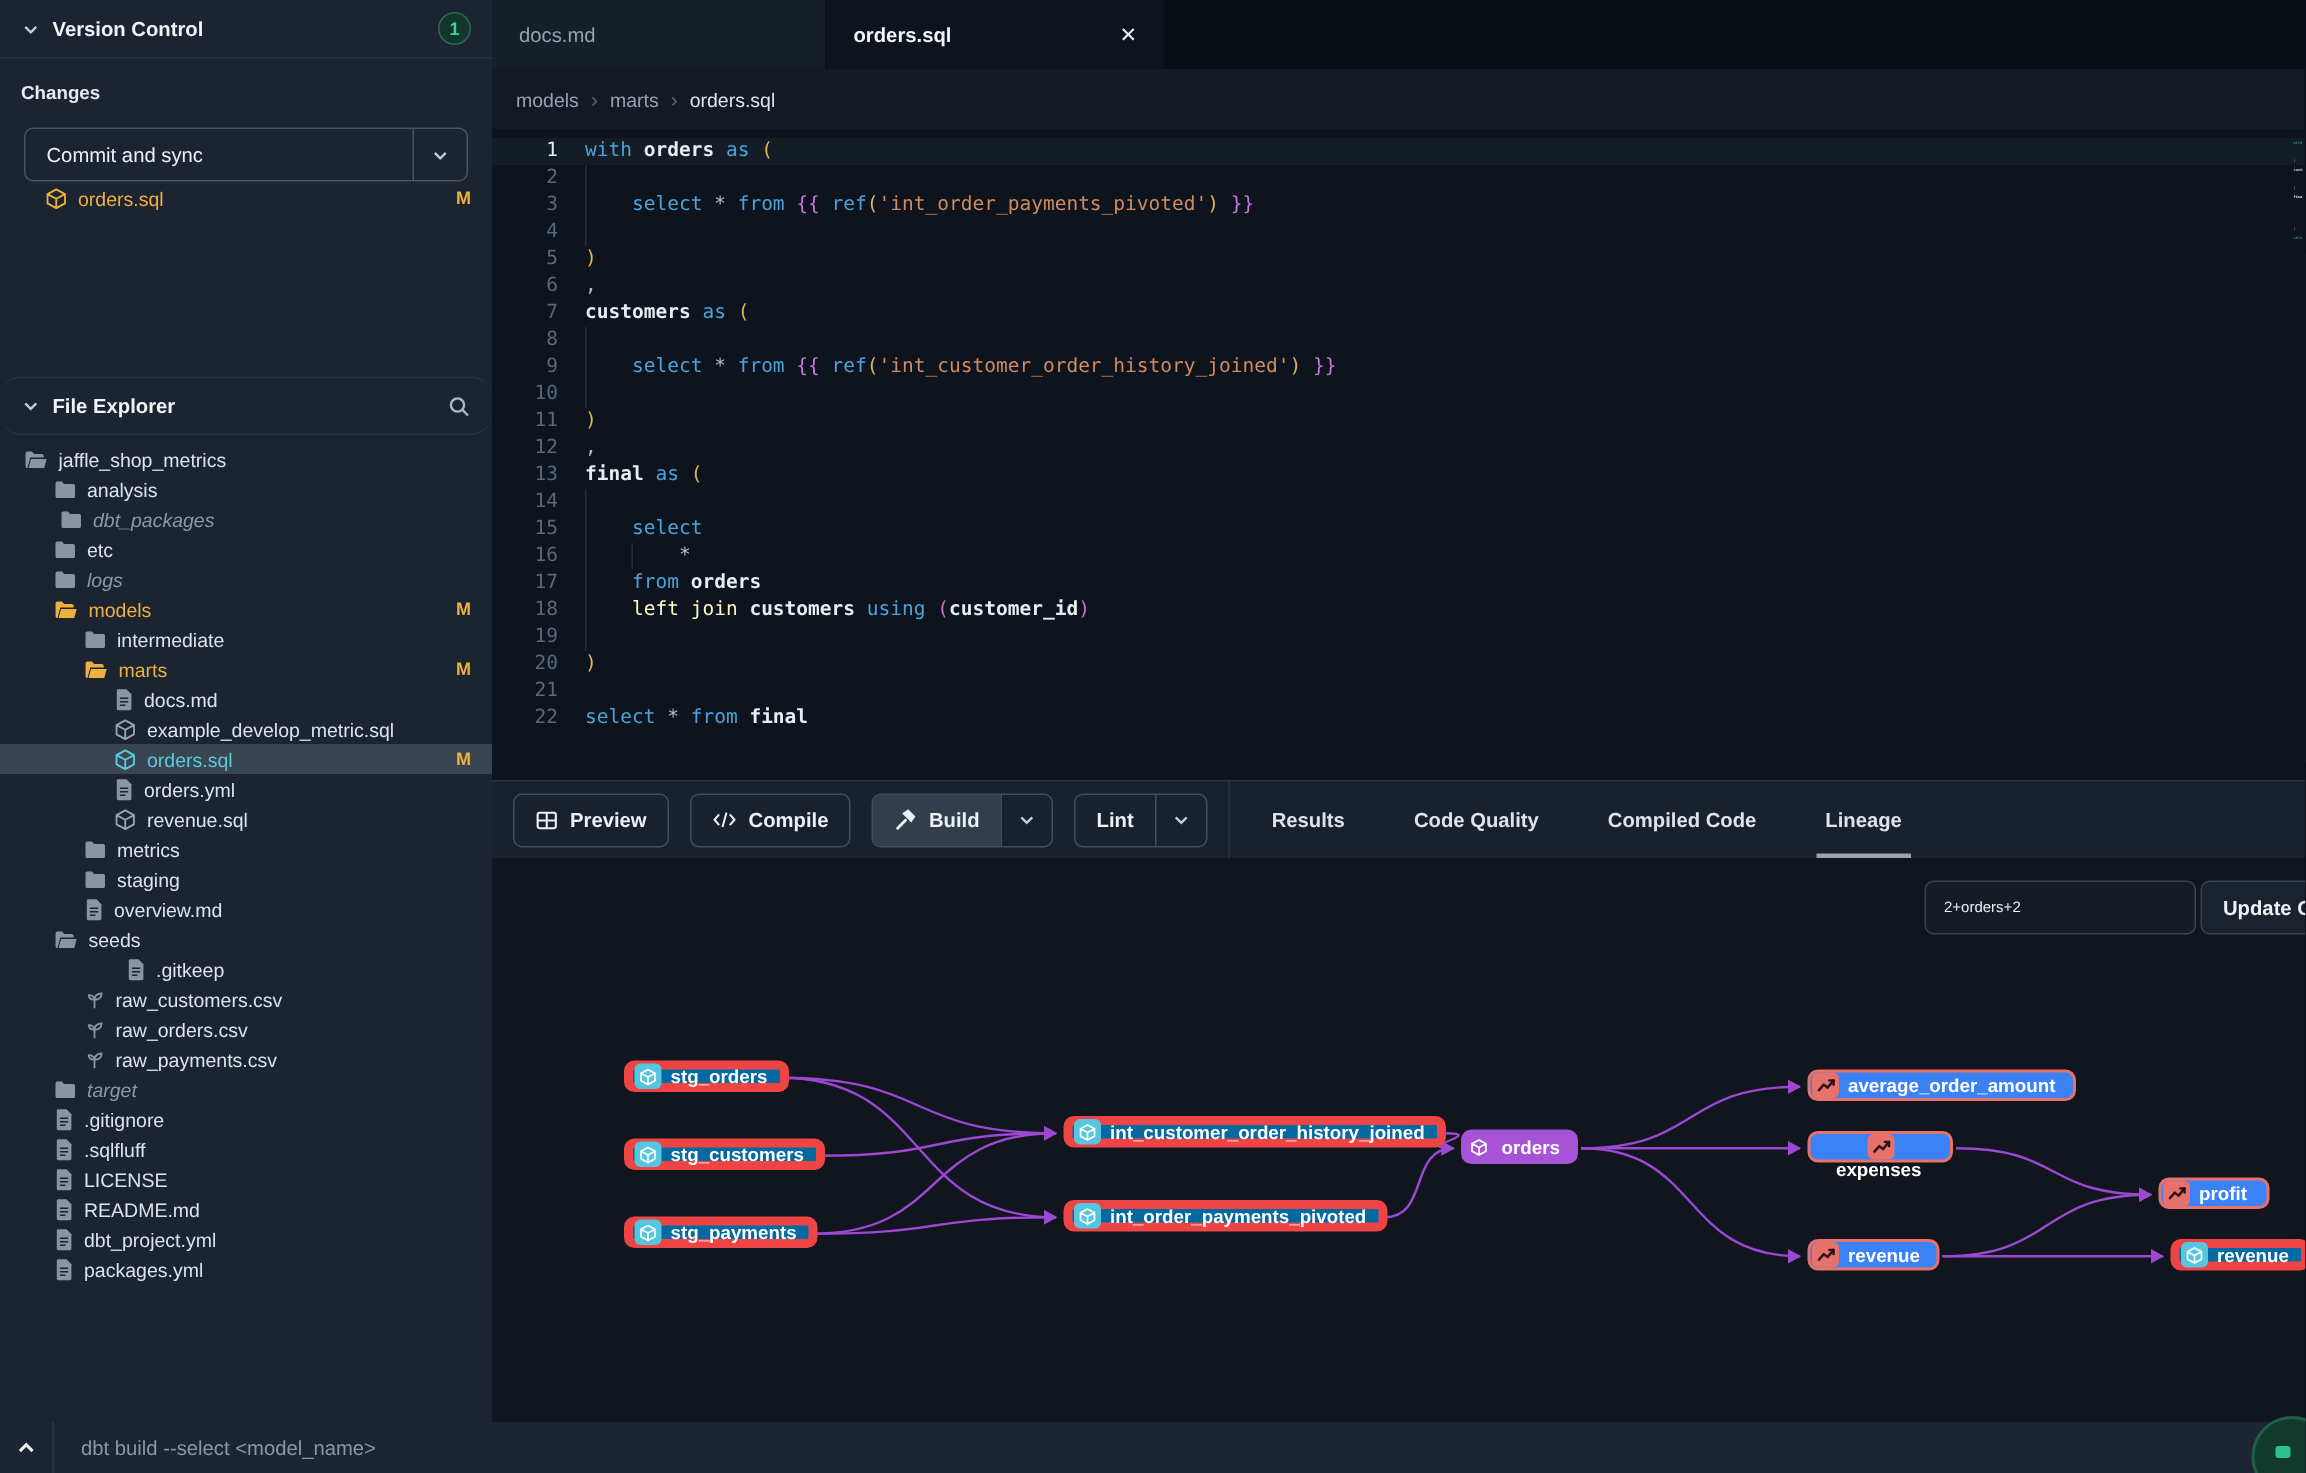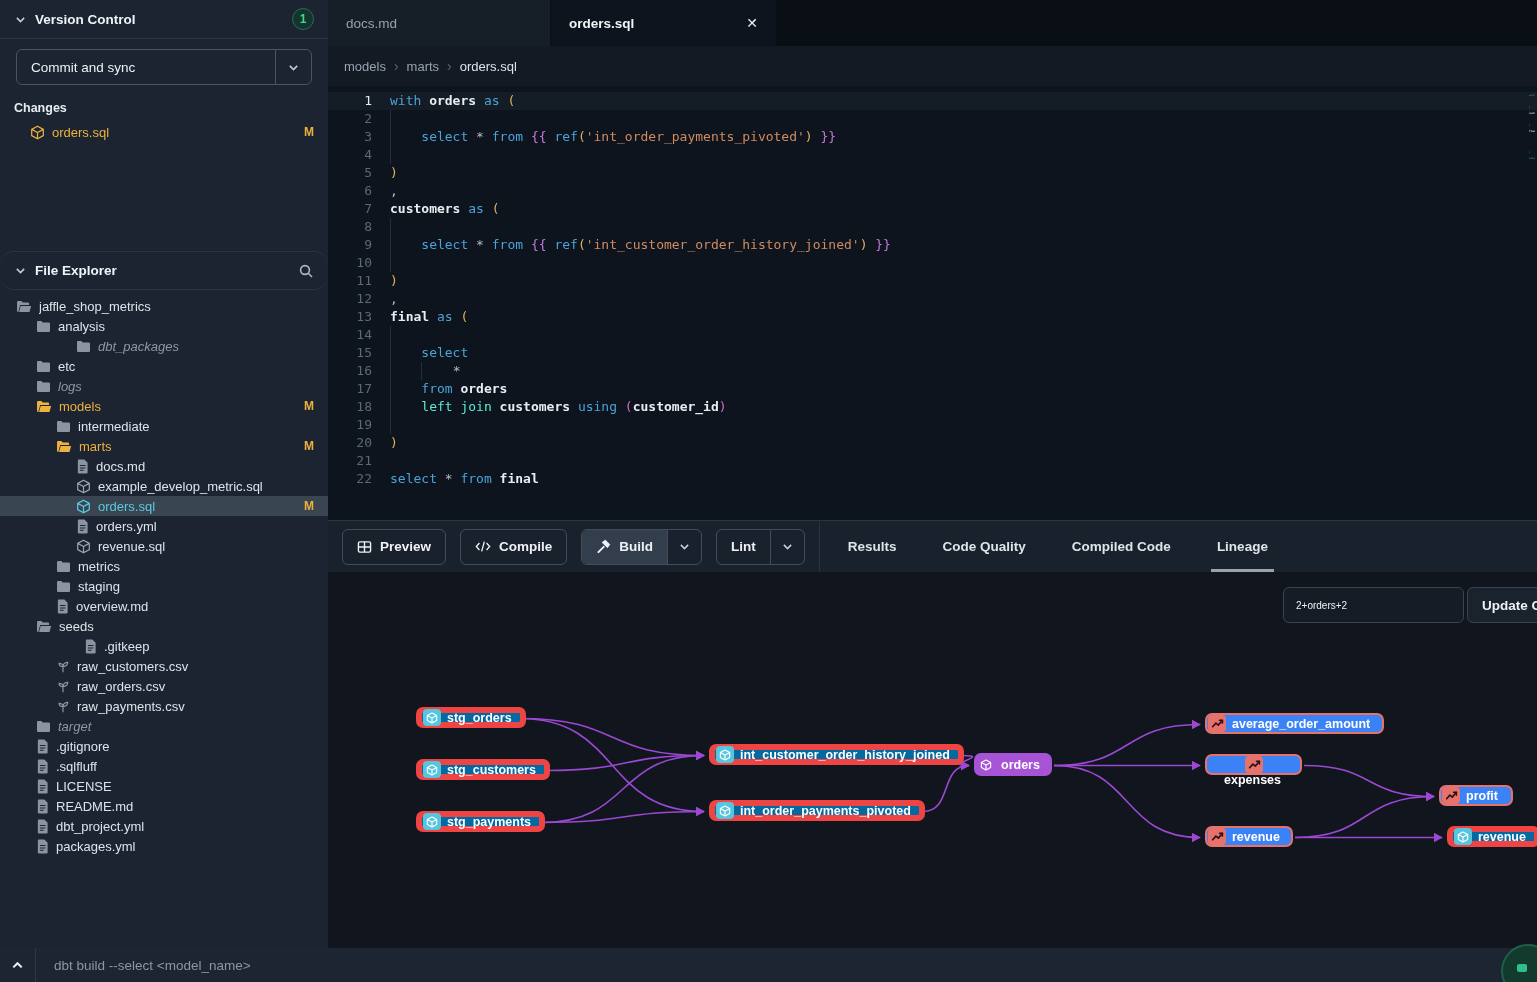--- a/index.html
+++ b/index.html
@@ -61,21 +61,21 @@
             background:#0d141d; font-family:"DejaVu Sans Mono", monospace;
             font-size:13px; padding-top:6px; overflow:hidden; }
   .code-line { position:relative; height:18px; line-height:18px; display:flex; white-space:pre; }
   .code-line.activeln { background:rgba(120,140,170,0.07); }
   .code-line .gutter { width:44px; text-align:right; color:#5b6877; flex:0 0 auto; }
   .code-line.activeln .gutter { color:#e6ebf1; }
   .code-line .ltext { padding-left:18px; }
   .guide { position:absolute; top:0; bottom:0; width:1px; background:#242e3b; }
   .tk-kw{color:#4ba3d9} .tk-id{color:#e9edf2;font-weight:700} .tk-p1{color:#dfb45c}
   .tk-p2{color:#d06ccc} .tk-str{color:#d18b5f} .tk-j{color:#c678dd}
-  .tk-op{color:#b3bcc9} .tk-dim{color:#5eead4} .tk-pl{color:#c5ccd6}
+  .tk-op{color:#b3bcc9} .tk-dim{color:#fef9c3} .tk-pl{color:#c5ccd6}
   #minimap { position:absolute; right:2px; top:8px; width:24px;
              font-family:"DejaVu Sans Mono", monospace; font-size:2.4px; line-height:3px;
              white-space:pre; overflow:hidden; opacity:.95; }
 
   
   #toolbar { position:absolute; left:328px; top:520px; width:1209px; height:52px;
              background:#19212c; border-top:1px solid #2a3441; display:flex; align-items:center; }
   .tb-btn { display:flex; align-items:center; height:36px; border:1px solid #434d5a;
             border-radius:6px; color:#eef1f5; font-size:13.5px; font-weight:600;
             margin-left:14px; overflow:hidden; cursor:pointer; }
@@ -139,32 +139,32 @@
     <div class="section-head">
       <span class="icn">
         <svg width="13" height="13" viewBox="0 0 16 16" fill="none" stroke="#c3cad3" stroke-width="2">
             <path d="M3.5 6 L8 10.5 L12.5 6"></path>
           </svg>
       </span>
       <span class="title">Version Control</span>
       <span class="badge">1</span>
     </div>
 
+    <div id="changes-label">Changes</div>
+
     <div id="commit-wrap">
       <div id="commit-btn">
         <span class="main">Commit and sync</span>
         <span class="chev">
           <svg width="13" height="13" viewBox="0 0 16 16" fill="none" stroke="#c3cad3" stroke-width="2">
               <path d="M3.5 6 L8 10.5 L12.5 6"></path>
             </svg>
         </span>
       </div>
     </div>
-
-    <div id="changes-label">Changes</div>
     <div id="changes-list">
         <div class="change-row">
           <span class="icn">
             <svg width="15" height="15" viewBox="0 0 16 16" fill="none" stroke="#eeb13e" stroke-width="1.3" stroke-linejoin="round">
               <path d="M8 1.3 L14.2 4.7 V11.3 L8 14.7 L1.8 11.3 V4.7 Z M1.8 4.7 L8 8 L14.2 4.7 M8 8 V14.7"></path>
             </svg>
           </span>
           <span class="cname">orders.sql</span>
           <span class="m-badge">M</span>
         </div>
@@ -194,21 +194,21 @@
           <span class="tname">jaffle_shop_metrics</span>
         </div>
         <div class="tree-row" style="padding-left: 36px;">
           <span class="icn">
             <svg width="15" height="13" viewBox="0 0 16 14" fill="#8b95a2">
               <path d="M1 2.4 C1 1.6 1.6 1 2.4 1 H5.6 L7.2 2.8 H13.6 C14.4 2.8 15 3.4 15 4.2 V11.6 C15 12.4 14.4 13 13.6 13 H2.4 C1.6 13 1 12.4 1 11.6 Z"></path>
             </svg>
           </span>
           <span class="tname">analysis</span>
         </div>
-        <div class="tree-row dim" style="padding-left: 40px; margin-left: 36px;">
+        <div class="tree-row dim" style="padding-left: 40px;">
           <span class="icn">
             <svg width="15" height="13" viewBox="0 0 16 14" fill="#8b95a2">
               <path d="M1 2.4 C1 1.6 1.6 1 2.4 1 H5.6 L7.2 2.8 H13.6 C14.4 2.8 15 3.4 15 4.2 V11.6 C15 12.4 14.4 13 13.6 13 H2.4 C1.6 13 1 12.4 1 11.6 Z"></path>
             </svg>
           </span>
           <span class="tname">dbt_packages</span>
         </div>
         <div class="tree-row" style="padding-left: 36px;">
           <span class="icn">
             <svg width="15" height="13" viewBox="0 0 16 14" fill="#8b95a2">

